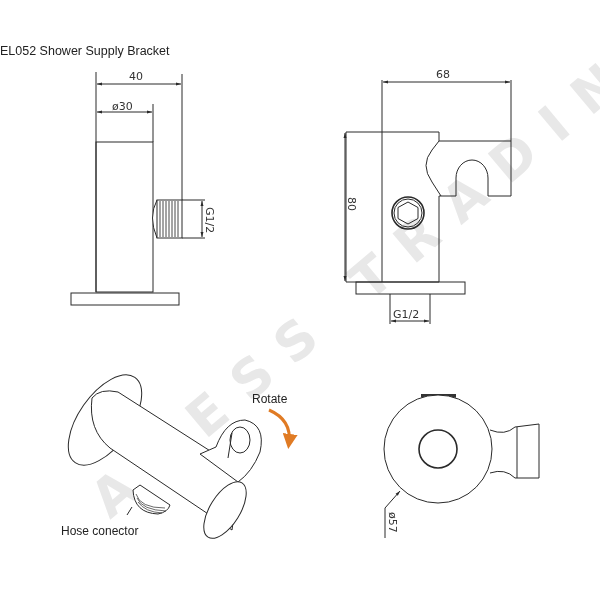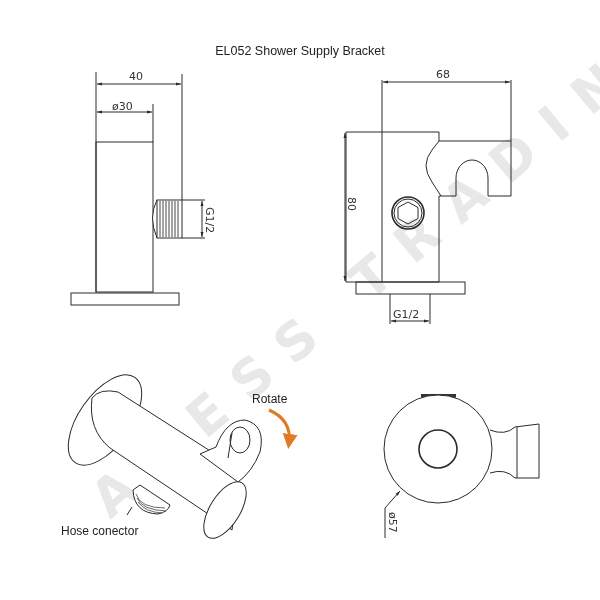--- a/index.html
+++ b/index.html
@@ -1,17 +1,17 @@
 <!DOCTYPE html>
 <html><head>
   <meta charset="utf-8">
   <style>
     html, body { margin: 0; padding: 0; background: #ffffff; }
     body { width: 600px; height: 600px; position: relative; overflow: hidden; font-family: "DejaVu Sans", sans-serif; }
-    .title { position: absolute; top: 44px; left: 0; width: 600px; text-align: center; font-size: 12.5px; color: #222; font-family: "Liberation Sans", sans-serif; }
+    .title { position: absolute; top: 44px; left: 0; width: 600px; text-align: left; font-size: 12.5px; color: #222; font-family: "Liberation Sans", sans-serif; }
     svg.drawing { position: absolute; left: 0; top: 0; width: 600px; height: 600px; }
     .ln { stroke: #2a2a2a; stroke-width: 1; fill: none; }
     .lnw { stroke: #2a2a2a; stroke-width: 1; fill: #fff; }
     .thick { stroke: #2a2a2a; stroke-width: 1.6; fill: none; }
     .dimtxt { font-family: "DejaVu Sans", sans-serif; font-size: 11px; fill: #333; }
     .label { font-family: "Liberation Sans", sans-serif; font-size: 12px; fill: #222; }
     .wm { font-family: "DejaVu Sans", sans-serif; font-size: 52px; fill: #e8e8e8; font-weight: bold; letter-spacing: 22px; }
   </style>
 </head>
 <body>

